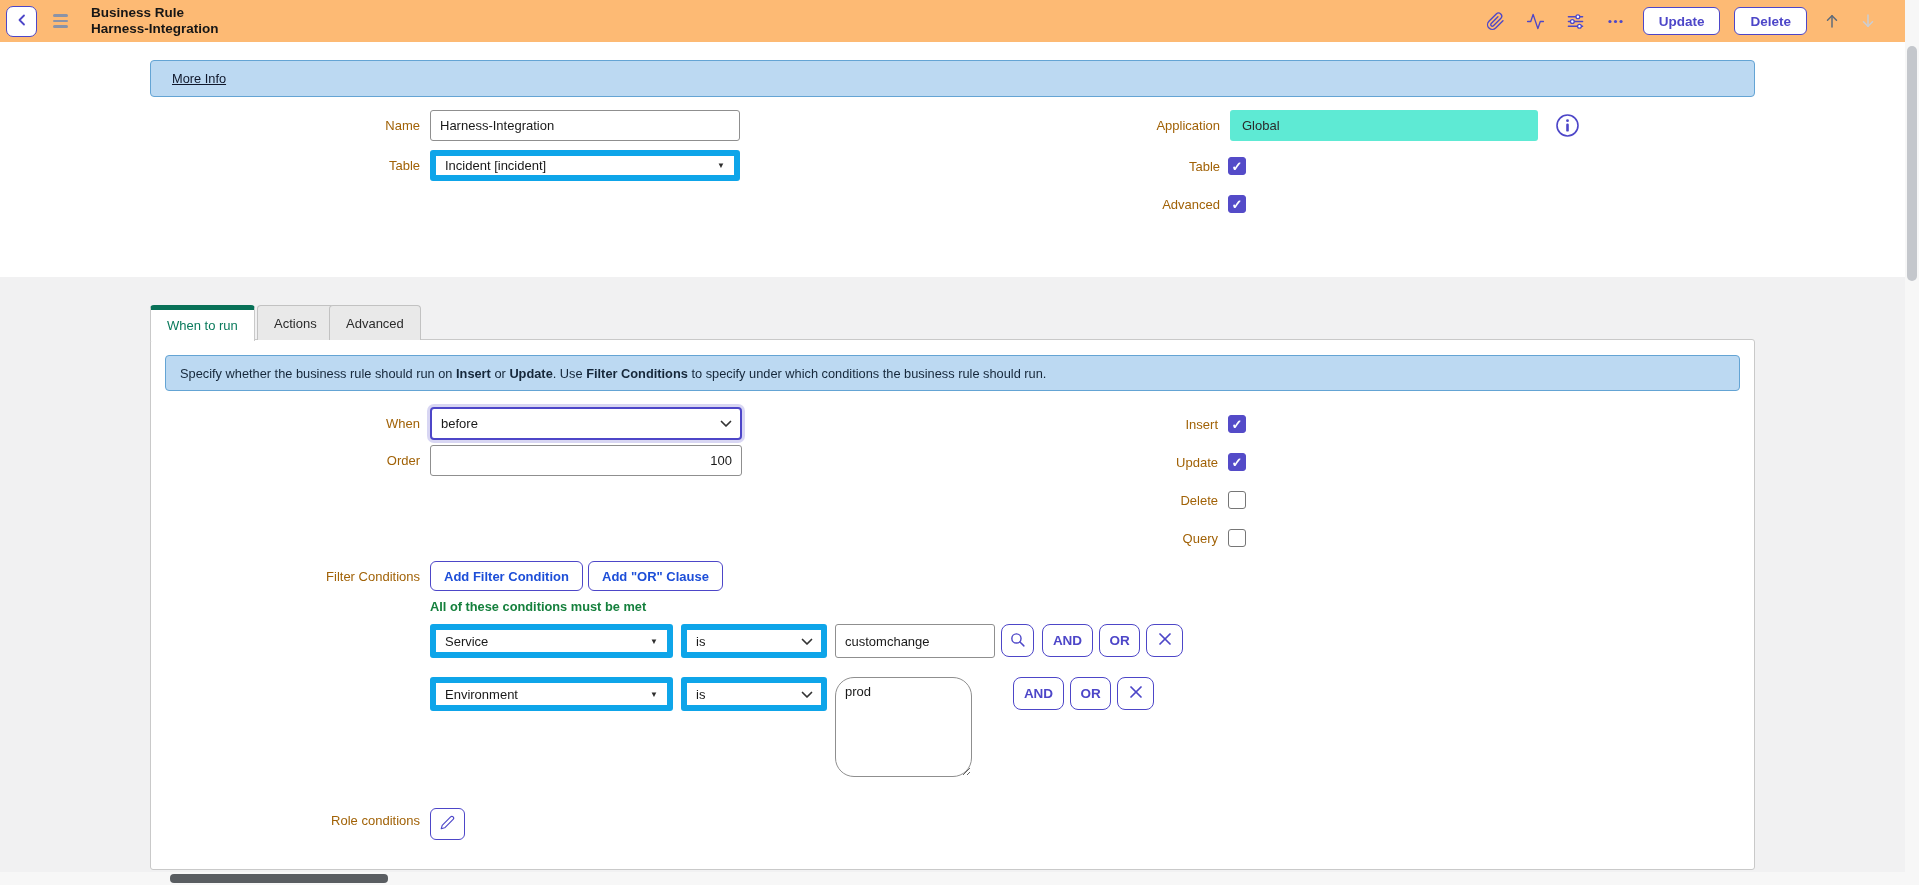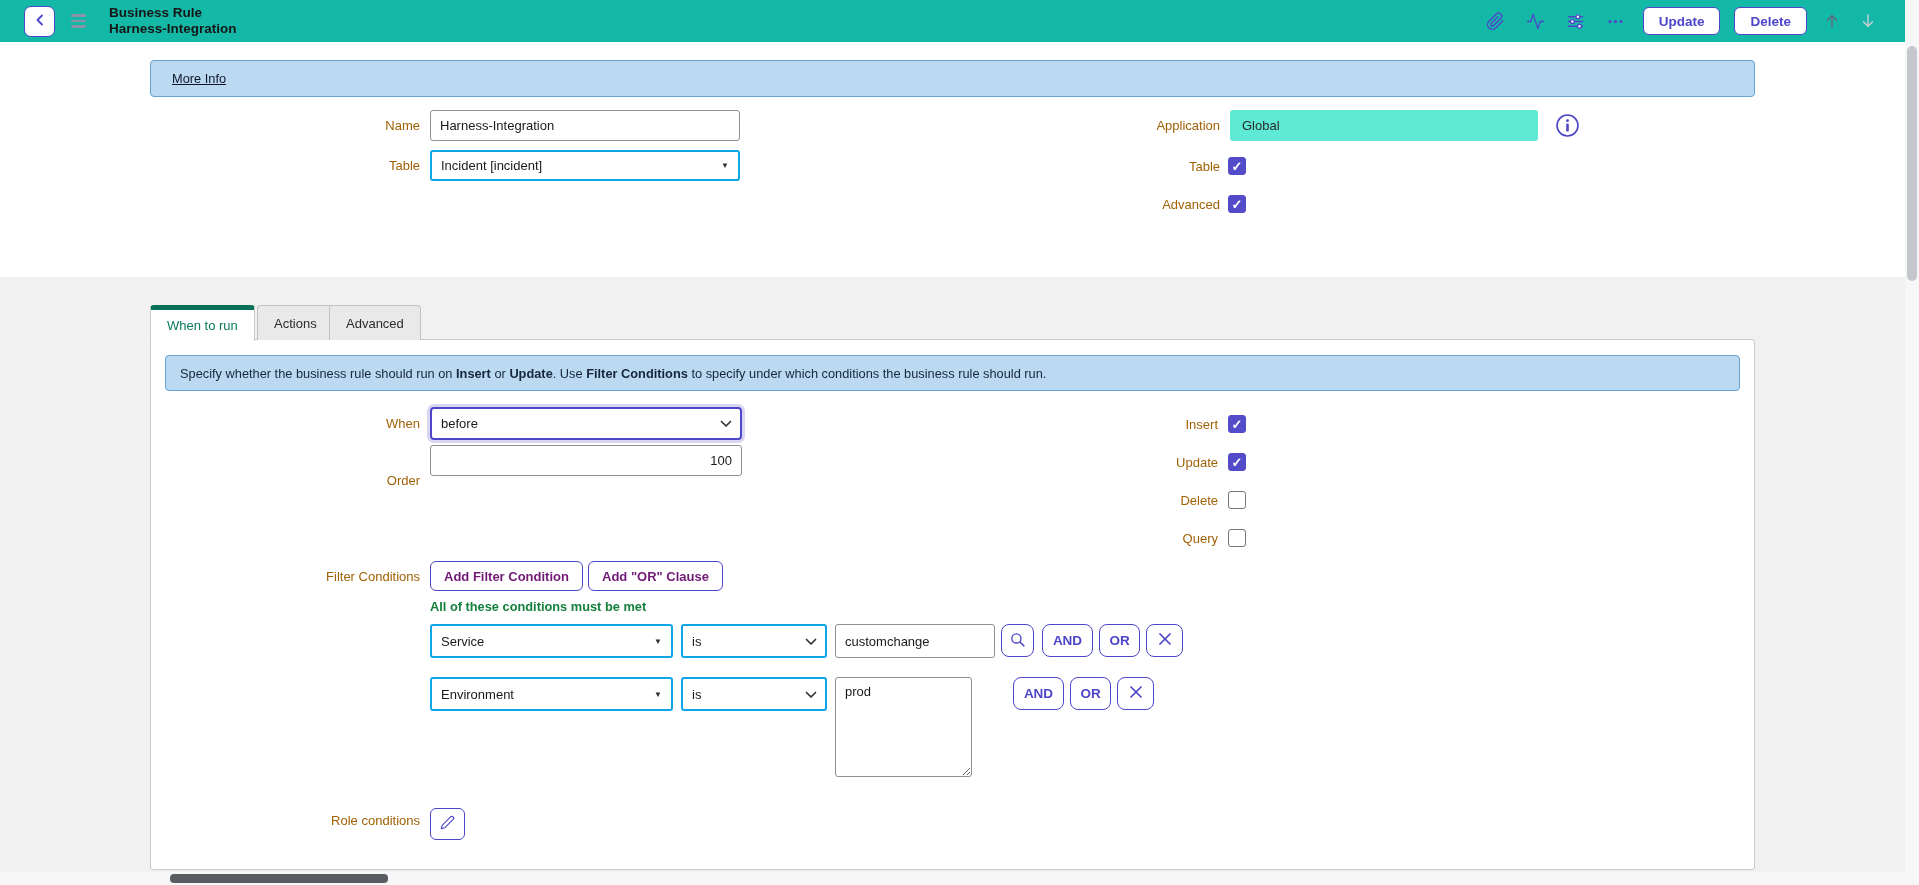--- a/index.html
+++ b/index.html
@@ -1,22 +1,22 @@
 <!DOCTYPE html>
 <html><head>
 <meta charset="utf-8">
 <style>
   * { margin:0; padding:0; box-sizing:border-box; }
   html,body { width:1919px; height:885px; overflow:hidden; background:#fff;
     font-family:"Liberation Sans", sans-serif; font-size:13px; color:#1c1c1c; }
   .abs { position:absolute; }
 
   
-  .header { position:absolute; left:0; top:0; width:1905px; height:42px; background:#14b8a6;
-    display:flex; align-items:center; padding:0 26px 0 24px; z-index:30; }
+  .header { position:absolute; left:0; top:0; width:1905px; height:42px; background:#fdba74;
+    display:flex; align-items:center; padding:0 26px 0 6px; z-index:30; }
   .back-btn { width:31px; height:31px; border:1px solid #4D46C8; border-radius:7px; background:#fff;
     display:flex; align-items:center; justify-content:center; cursor:pointer; }
   .burger { width:18px; height:14px; margin-left:16px; display:flex; flex-direction:column; justify-content:space-between; cursor:pointer; }
   .burger span { display:block; height:2.6px; border-radius:2px; background:#8a93a8; }
   .burger span:nth-child(1){width:15px;} .burger span:nth-child(2){width:15px;} .burger span:nth-child(3){width:15px;}
   .titles { margin-left:20px; line-height:1.18; }
   .titles div { font-weight:700; font-size:13.5px; color:#161616; }
   .hdr-right { margin-left:auto; display:flex; align-items:center; gap:14px; }
   .hdr-icon { width:26px; height:26px; display:flex; align-items:center; justify-content:center; cursor:pointer; color:#4D46C8; }
   .hdr-btn { height:28px; padding:0 15px; border:1px solid #4D46C8; border-radius:6px; background:#fff;
@@ -30,21 +30,21 @@
   .info-banner a { color:#0f172a; text-decoration:underline; margin-left:5px; cursor:pointer; }
 
   
   .flabel { position:absolute; display:flex; align-items:center; justify-content:flex-end;
     font-size:13px; color:#a16207; }
   .tfield { position:absolute; border:1px solid #8f8f8f; border-radius:3px; background:#fff;
     font-family:inherit; font-size:13px; color:#191919; padding:0 9px; }
   input.tfield { outline:none; }
   .rofield { position:absolute; background:#5eead4; border:none; border-radius:3px;
     display:flex; align-items:center; padding:0 12px; color:#2b2b2b; }
-  .selbox { position:absolute; border:2px solid #0ea5e9; border-radius:3px; background:#fff;
+  .selbox { position:absolute; border:6px solid #0ea5e9; border-radius:3px; background:#fff;
     display:flex; align-items:center; padding:0 24px 0 9px; cursor:pointer; color:#191919; }
   .selbox .tri { position:absolute; right:9px; font-size:8px; color:#2e2e2e; }
   .selbox .chev { position:absolute; right:8px; }
   .selbox.focused { border:2px solid #4D46C8; border-radius:4px; box-shadow:0 0 0 3px rgba(77,70,200,0.22); }
   .chk { position:absolute; width:18px; height:18px; border-radius:3px; border:1px solid #767676;
     background:#fff; cursor:pointer; }
   .chk.checked { background:#544BC8; border-color:#544BC8; }
   .chk.checked::after { content:"✓"; position:absolute; left:2.5px; top:0.5px; color:#fff; font-size:13px; font-weight:700; }
 
   
@@ -57,26 +57,26 @@
   .panel { position:absolute; left:150px; top:339px; width:1605px; height:531px;
     background:#fff; border:1px solid #c9c9c9; border-radius:3px; z-index:10; }
   .tab-banner { position:absolute; left:165px; top:355px; width:1575px; height:36px;
     background:#BCD9F2; border:1px solid #64A4D4; border-radius:4px; z-index:11;
     display:flex; align-items:center; padding:0 14px; color:#15273A; font-size:12.8px; }
   .tab-banner .b { font-weight:700; }
   .z { z-index:11; }
 
   
   .sn-btn { position:absolute; height:30px; border:1px solid #4D46C8; border-radius:6px; background:#fff;
-    color:#701a75; font-weight:700; font-size:13px; font-family:inherit; cursor:pointer; padding:0 13px; z-index:11; }
+    color:#1d4ed8; font-weight:700; font-size:13px; font-family:inherit; cursor:pointer; padding:0 13px; z-index:11; }
   .cond-btn { position:absolute; height:33px; border:1.5px solid #4D46C8; border-radius:8px; background:#fff;
     color:#4D46C8; font-weight:700; font-size:13.5px; font-family:inherit; cursor:pointer;
     display:flex; align-items:center; justify-content:center; z-index:11; }
   .match-text { position:absolute; left:430px; top:599px; font-weight:700; font-size:12.8px; color:#15803d; z-index:11; }
-  textarea.tfield { padding-top:6px; resize:vertical; outline:none; }
+  textarea.tfield { padding-top:6px; resize:vertical; outline:none;border-radius:19px; }
 
   
   .vtrack { position:absolute; right:0; top:0; width:14px; height:885px; background:#f7f7f7; z-index:40; }
   .vthumb { position:absolute; right:2px; top:46px; width:10px; height:235px; background:#c4c7cc; border-radius:5px; }
   .htrack { position:absolute; left:0; bottom:0; width:1905px; height:13px; background:#f7f7f7; z-index:40; }
   .hthumb { position:absolute; left:170px; top:2px; width:218px; height:9px; background:#595d61; border-radius:4px; }
 </style>
 </head>
 <body>
 
@@ -194,21 +194,21 @@
 <div class="flabel z" style="left:240px; top:408px; width:180px; height:31px;">When</div>
 <div class="selbox focused z" style="left:430px; top:407px; width:312px; height:33px;">
   <span>before</span>
   <span class="chev">
     <svg width="12" height="8" viewBox="0 0 12 8">
         <polyline points="1.5,1.5 6,6 10.5,1.5" fill="none" stroke="#333" stroke-width="1.7" stroke-linecap="round" stroke-linejoin="round"></polyline>
       </svg>
   </span>
 </div>
 
-<div class="flabel z" style="left:240px; top:465px; width:180px; height:31px;">Order</div>
+<div class="flabel z" style="left:240px; top:445px; width:180px; height:31px;">Order</div>
 <input class="tfield z" style="left: 430px; top: 445px; width: 312px; height: 31px; text-align: right;" value="100">
 
 <div class="flabel z" style="left:1038px; top:410px; width:180px; height:28px;">Insert</div>
 <div class="chk z checked" style="left:1228px; top:415px;"></div>
 
 <div class="flabel z" style="left:1038px; top:448px; width:180px; height:28px;">Update</div>
 <div class="chk z checked" style="left:1228px; top:453px;"></div>
 
 <div class="flabel z" style="left:1038px; top:486px; width:180px; height:28px;">Delete</div>
 <div class="chk z" style="left:1228px; top:491px;"></div>

